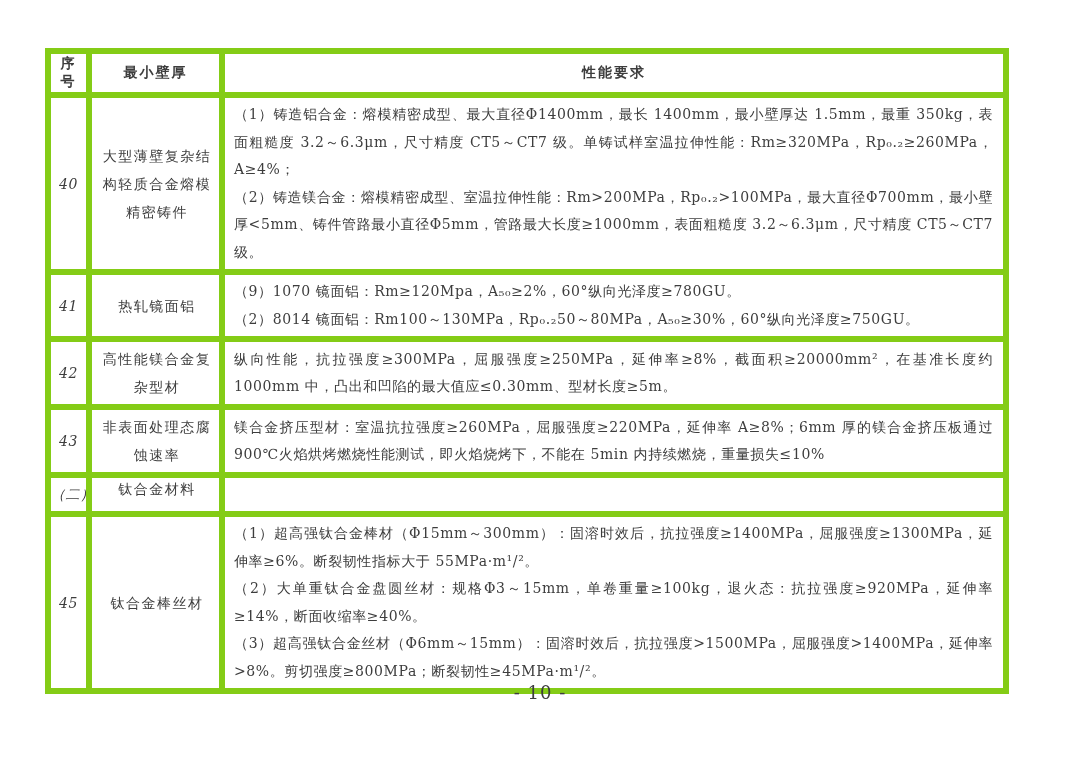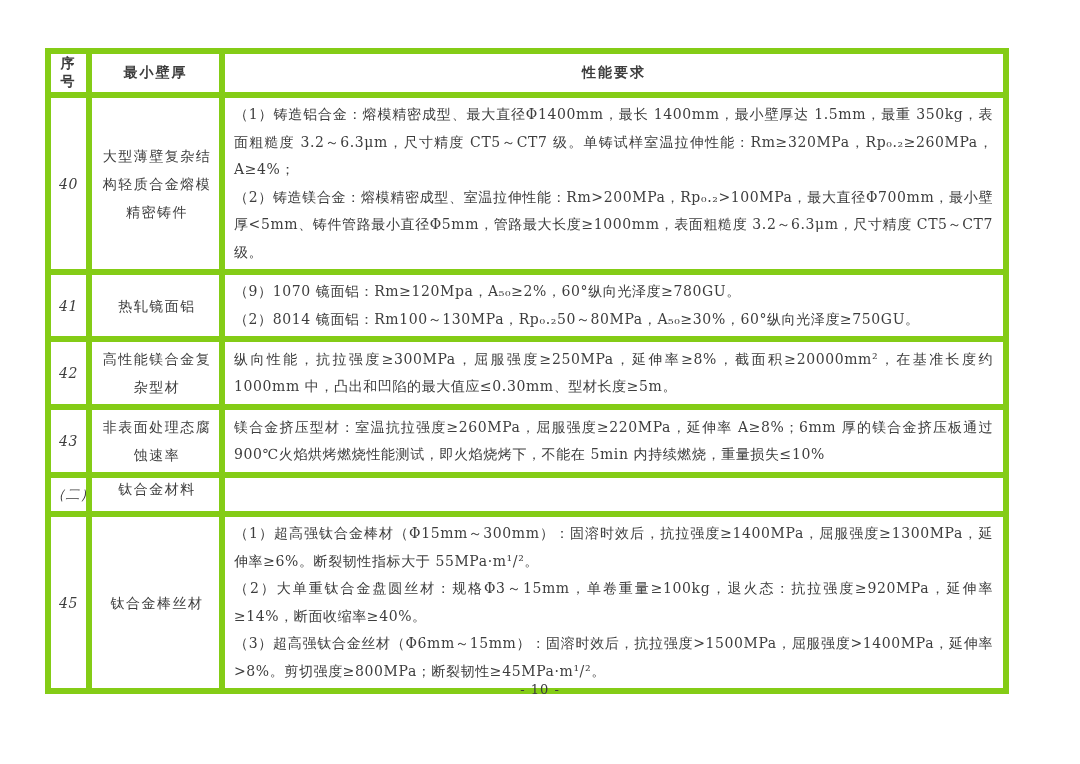--- a/index.html
+++ b/index.html
@@ -68,21 +68,21 @@
   tr.r-44  { height: 62px; }
   tr.r-sec { height: 23px; }
   tr.r-45  { height: 169px; }
   tr.r-sec td.name-cell { line-height: 20px; padding-top: 1px; padding-bottom: 12px; }
   .page-number {
     position: absolute;
     left: 0;
     top: 682px;
     width: 1080px;
     text-align: center;
-    font-size: 13px;
+    font-size: 18px;
     letter-spacing: 1px;
     color: #3d3d3d;
   }
 </style>
 </head>
 <body>
 
 <div class="page">
 
   <div class="doc-table-wrap">

